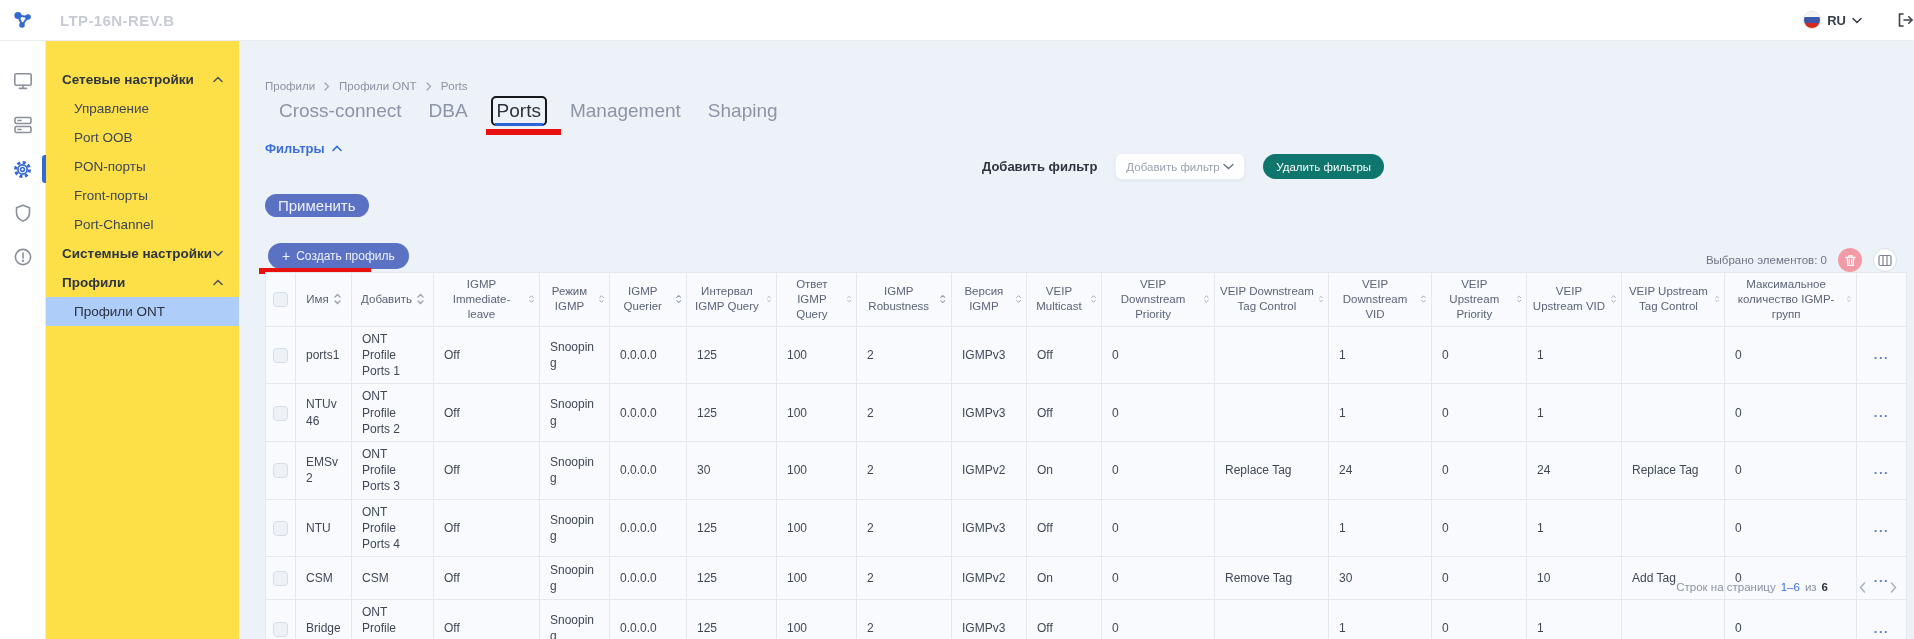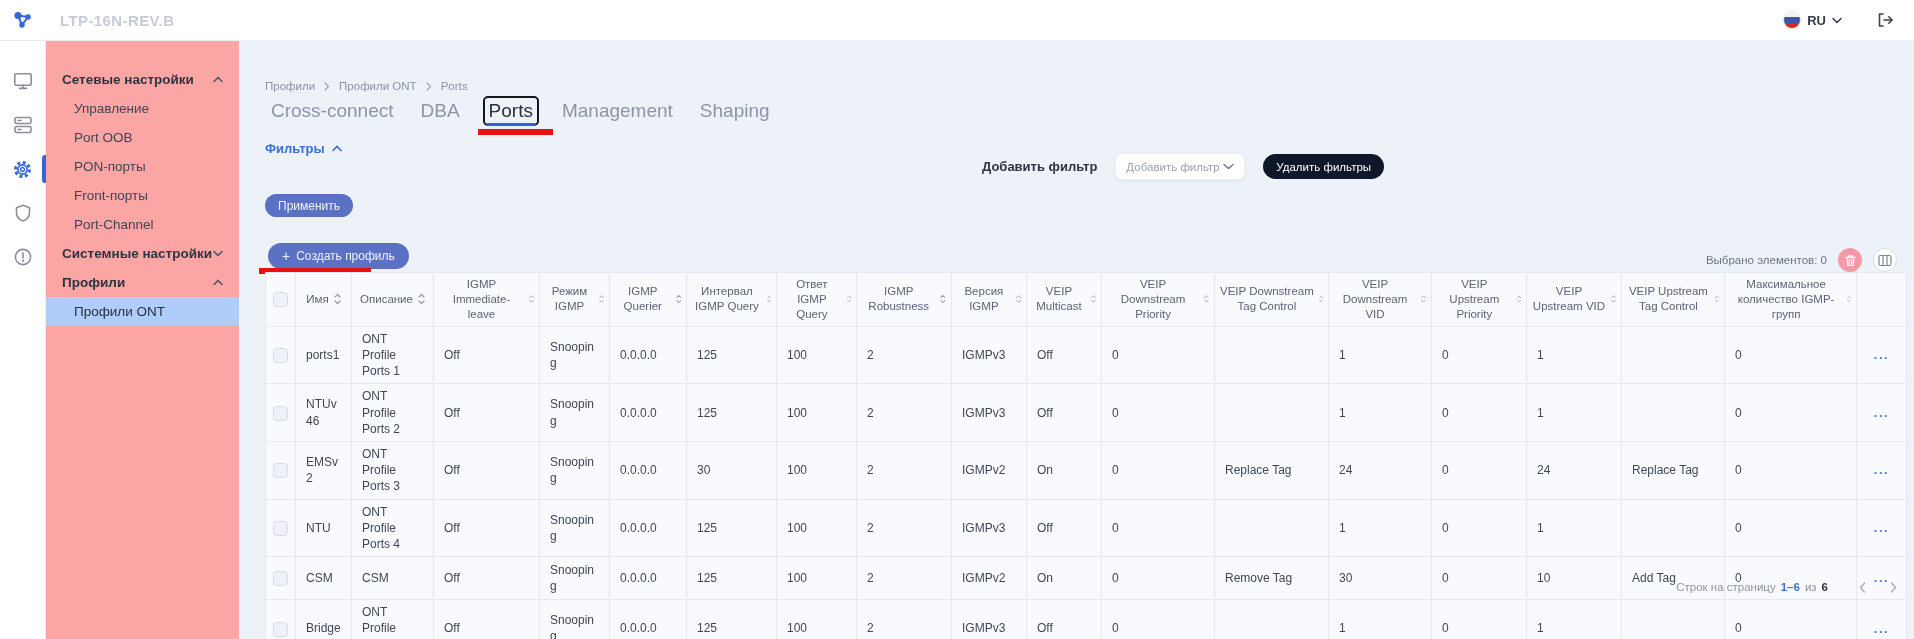--- a/index.html
+++ b/index.html
@@ -9,62 +9,62 @@
     background:#edf1f8;
     color:#3f4757;
     overflow:hidden;
   }
   .app { width:1914px; height:639px; display:flex; flex-direction:column; }
 
   
   .topbar { height:41px; background:#fff; border-bottom:1px solid #e9ecf1; display:flex; align-items:center; flex:0 0 41px; }
   .logo-box { width:46px; display:flex; justify-content:center; align-items:center; }
   .topbar-title { color:#c7cbd3; font-size:15px; font-weight:bold; letter-spacing:.4px; margin-left:14px; }
-  .topbar-right { margin-left:auto; display:flex; align-items:flex-start; padding-right:20px; }
+  .topbar-right { margin-left:auto; display:flex; align-items:flex-start; }
   .lang-switch { display:flex; align-items:center; gap:6px; cursor:pointer; }
   .flag { width:18px; height:18px; border-radius:50%; overflow:hidden; border:1px solid #e2e2e2; display:flex; flex-direction:column; }
   .flag div { flex:1; }
   .flag .w { background:#f4f4f4; } .flag .b { background:#3d58a8; } .flag .r { background:#d52b1e; }
   .lang-label { font-size:13px; font-weight:bold; color:#353c48; }
   .logout-btn { margin-left:34px; cursor:pointer; display:flex; align-items:center; }
 
   
   .mainrow { flex:1; display:flex; min-height:0; }
 
   .rail { width:46px; background:#fff; border-right:1px solid #ecedf1; display:flex; flex-direction:column; align-items:center; padding-top:30px; gap:24px; }
   .rail-item { width:46px; height:20px; display:flex; justify-content:center; align-items:center; position:relative; cursor:pointer; }
   .rail-item.active .active-bar { position:absolute; right:0; top:-4px; width:4px; height:28px; background:#3468d3; border-radius:3px 0 0 3px; }
 
-  .sidebar { width:193px; background:#fca5a5; padding-top:24px; font-size:13.5px; flex:0 0 193px; }
+  .sidebar { width:193px; background:#fde047; padding-top:24px; font-size:13.5px; flex:0 0 193px; }
   .side-item { height:29px; display:flex; align-items:center; cursor:pointer; }
   .side-item.group { padding:0 16px; color:#2e3540; font-weight:bold; justify-content:space-between; }
   .side-item.child { padding-left:28px; color:#3e4656; }
   .side-item.selected { background:#aecdf8; color:#2a3140; }
 
   
   .content { flex:1; position:relative; }
   .breadcrumb { position:absolute; left:26px; top:39px; display:flex; align-items:center; gap:9px; font-size:11.5px; color:#8b93a5; }
   .crumb { cursor:pointer; }
 
-  .tabs { position:absolute; left:32px; top:57px; display:flex; align-items:flex-start; gap:27px; font-size:19px; color:#8c95a8; }
+  .tabs { position:absolute; left:40px; top:57px; display:flex; align-items:flex-start; gap:27px; font-size:19px; color:#8c95a8; }
   .tab { cursor:pointer; position:relative; line-height:26px; }
   .tab.active { color:#2b323e; border:2px solid #15171b; border-radius:5px; padding:0 4px; margin:-2px -4px 0 -4px; }
   .tab.active::after { content:""; position:absolute; left:2px; right:2px; bottom:-2px; height:3px; background:#2f63d8; }
   .tab-redline { display:none; }
   .tab.active .tab-redline { display:block; position:absolute; left:-7px; right:-16px; bottom:-11px; height:6px; background:#e81010; }
 
   .filters-link { position:absolute; left:26px; top:100px; display:flex; align-items:center; gap:7px; color:#3a6ed8; font-size:13px; font-weight:bold; cursor:pointer; }
 
   .add-filter-group { position:absolute; left:714px; top:112px; display:flex; align-items:center;margin-left:29px; }
   .add-filter-label { font-size:13px; font-weight:bold; color:#2e3540; margin-right:18px; }
   .add-filter-select { width:130px; height:27px; background:#fff; border:1px solid #eef0f4; border-radius:7px; box-shadow:0 1px 3px rgba(40,60,100,.08); display:flex; align-items:center; justify-content:space-between; padding:0 10px; cursor:pointer; }
   .add-filter-select .ph { font-size:11.5px; color:#9aa2b0; }
-  .remove-filters-btn { margin-left:18px; height:25px; background:#0f172a; color:#fff; border:none; border-radius:13px; font-size:11.5px; padding:0 13px; cursor:pointer; font-family:inherit; }
-
-  .apply-btn { position:absolute; left:26px; top:153px; height:23px; background:#5b72c4; color:#eef1fb; border:none; border-radius:12px; font-size:12px; padding:0 13px; cursor:pointer; font-family:inherit; }
+  .remove-filters-btn { margin-left:18px; height:25px; background:#0f766e; color:#fff; border:none; border-radius:13px; font-size:11.5px; padding:0 13px; cursor:pointer; font-family:inherit; }
+
+  .apply-btn { position:absolute; left:26px; top:153px; height:23px; background:#5b72c4; color:#eef1fb; border:none; border-radius:12px; font-size:15px; padding:0 13px; cursor:pointer; font-family:inherit; }
 
   .create-btn { position:absolute; left:29px; top:202px; height:26px; background:#5b72c4; color:#eef1fb; border:none; border-radius:14px; font-size:12px; padding:0 14px; cursor:pointer; font-family:inherit; display:flex; align-items:center; gap:6px; }
   .create-plus { font-size:14px; line-height:1; }
   .create-redline { position:absolute; left:20px; top:227px; width:112px; height:6px; background:#e81010; }
 
   .toolbar-right { position:absolute; right:17px; top:207px; display:flex; align-items:center; gap:11px; }
   .selected-count { font-size:11.5px; color:#6b7386; }
   .round-btn { width:24px; height:24px; border-radius:50%; display:flex; align-items:center; justify-content:center; cursor:pointer; border:none; }
   .trash-btn { background:#f29aa5; }
   .cols-btn { background:#fff; border:1px solid #d9dee6; }
@@ -74,21 +74,21 @@
   table { border-collapse:collapse; width:1641px; background:#f9fafd; table-layout:fixed; }
   th, td { border:1px solid #e4e8f0; }
   thead th { height:48px; font-size:11.5px; font-weight:normal; color:#5a6378; padding:4px 5px; }
   .th-inner { display:flex; align-items:center; justify-content:center; gap:5px; line-height:1.3; }
   tbody td { height:43px; font-size:12px; color:#3f4757; padding:4px 10px; line-height:1.35; word-wrap:break-word; }
   td.center, th.center { text-align:center; padding:4px 2px; }
   .checkbox { width:15px; height:15px; border:1px solid #d6dde8; border-radius:4px; background:#eef2f8; display:inline-block; cursor:pointer; vertical-align:middle; }
   .actions-cell { color:#5b78d0; font-weight:bold; letter-spacing:1.5px; text-align:center; cursor:pointer; font-size:13px; }
 
   .pagination { position:absolute; right:17px; top:540px; display:flex; align-items:center; gap:5px; font-size:11.5px; color:#8b93a5; }
-  .pg-range { color:#3a6ed8; font-weight:bold; }
+  .pg-range { color:#3a6ed8; font-weight:normal; }
   .pg-total { color:#2d3440; font-weight:bold; }
   .pg-nav { display:flex; align-items:center; gap:24px; margin-left:26px; }
   .pg-chevron { cursor:pointer; display:flex; align-items:center; }
 
   svg { display:block; }
 </style>
 </head>
 <body>
 
 <div class="app">
@@ -306,21 +306,21 @@
                   <span class="th-inner">
                     <span>Имя</span>
                     <svg width="7" height="12" viewBox="0 0 7 12">
                       <polyline points="1,4 3.5,1.5 6,4" fill="none" stroke="#98a1b3" stroke-width="1.3" stroke-linecap="round"></polyline>
                       <polyline points="1,8 3.5,10.5 6,8" fill="none" stroke="#98a1b3" stroke-width="1.3" stroke-linecap="round"></polyline>
                     </svg>
                   </span>
                 </th>
                 <th>
                   <span class="th-inner">
-                    <span>Описание</span>
+                    <span>Добавить</span>
                     <svg width="7" height="12" viewBox="0 0 7 12">
                       <polyline points="1,4 3.5,1.5 6,4" fill="none" stroke="#98a1b3" stroke-width="1.3" stroke-linecap="round"></polyline>
                       <polyline points="1,8 3.5,10.5 6,8" fill="none" stroke="#98a1b3" stroke-width="1.3" stroke-linecap="round"></polyline>
                     </svg>
                   </span>
                 </th>
                 <th>
                   <span class="th-inner">
                     <span>IGMP Immediate-leave</span>
                     <svg width="7" height="12" viewBox="0 0 7 12">

